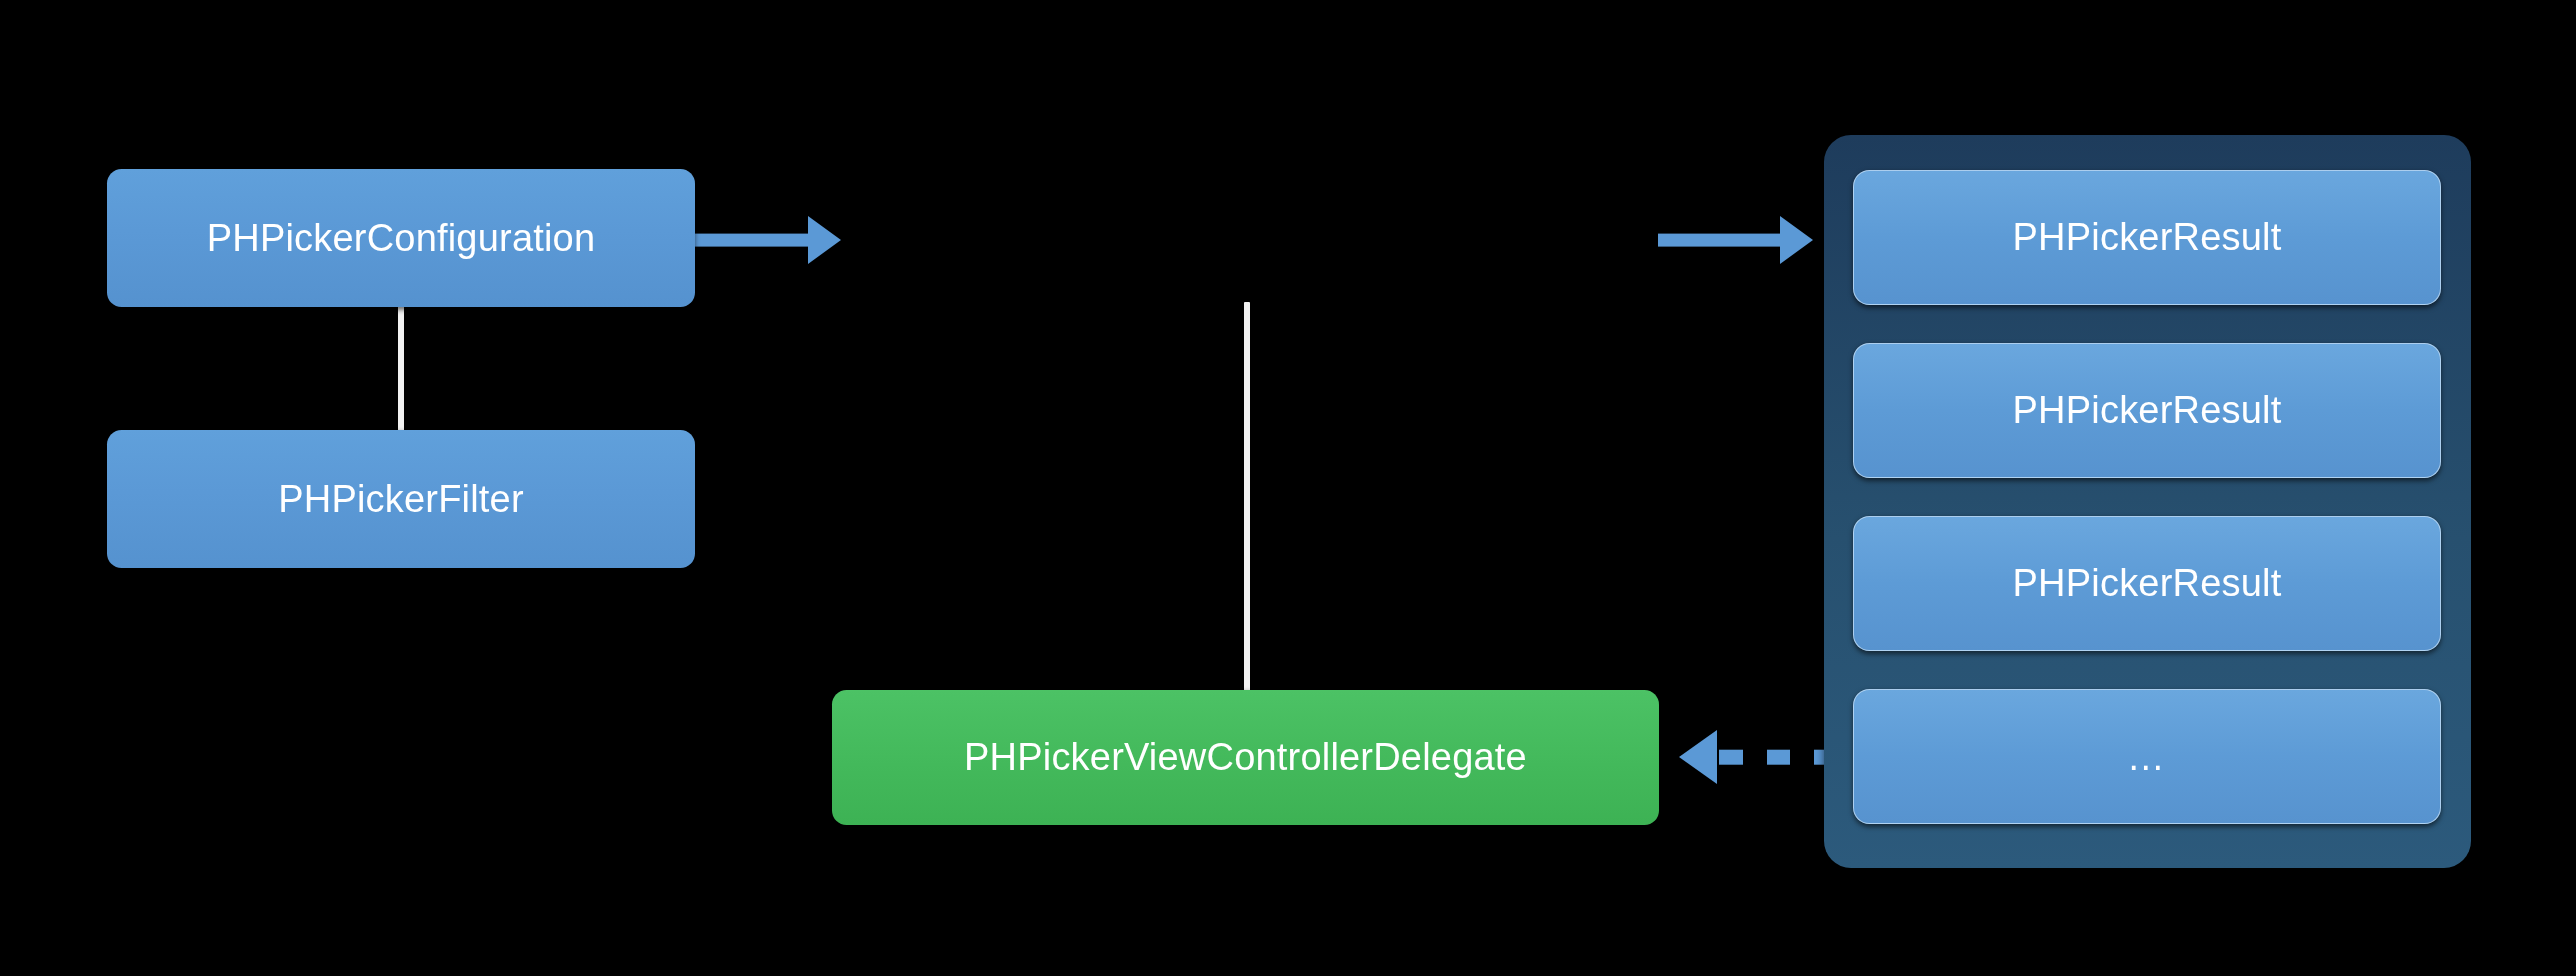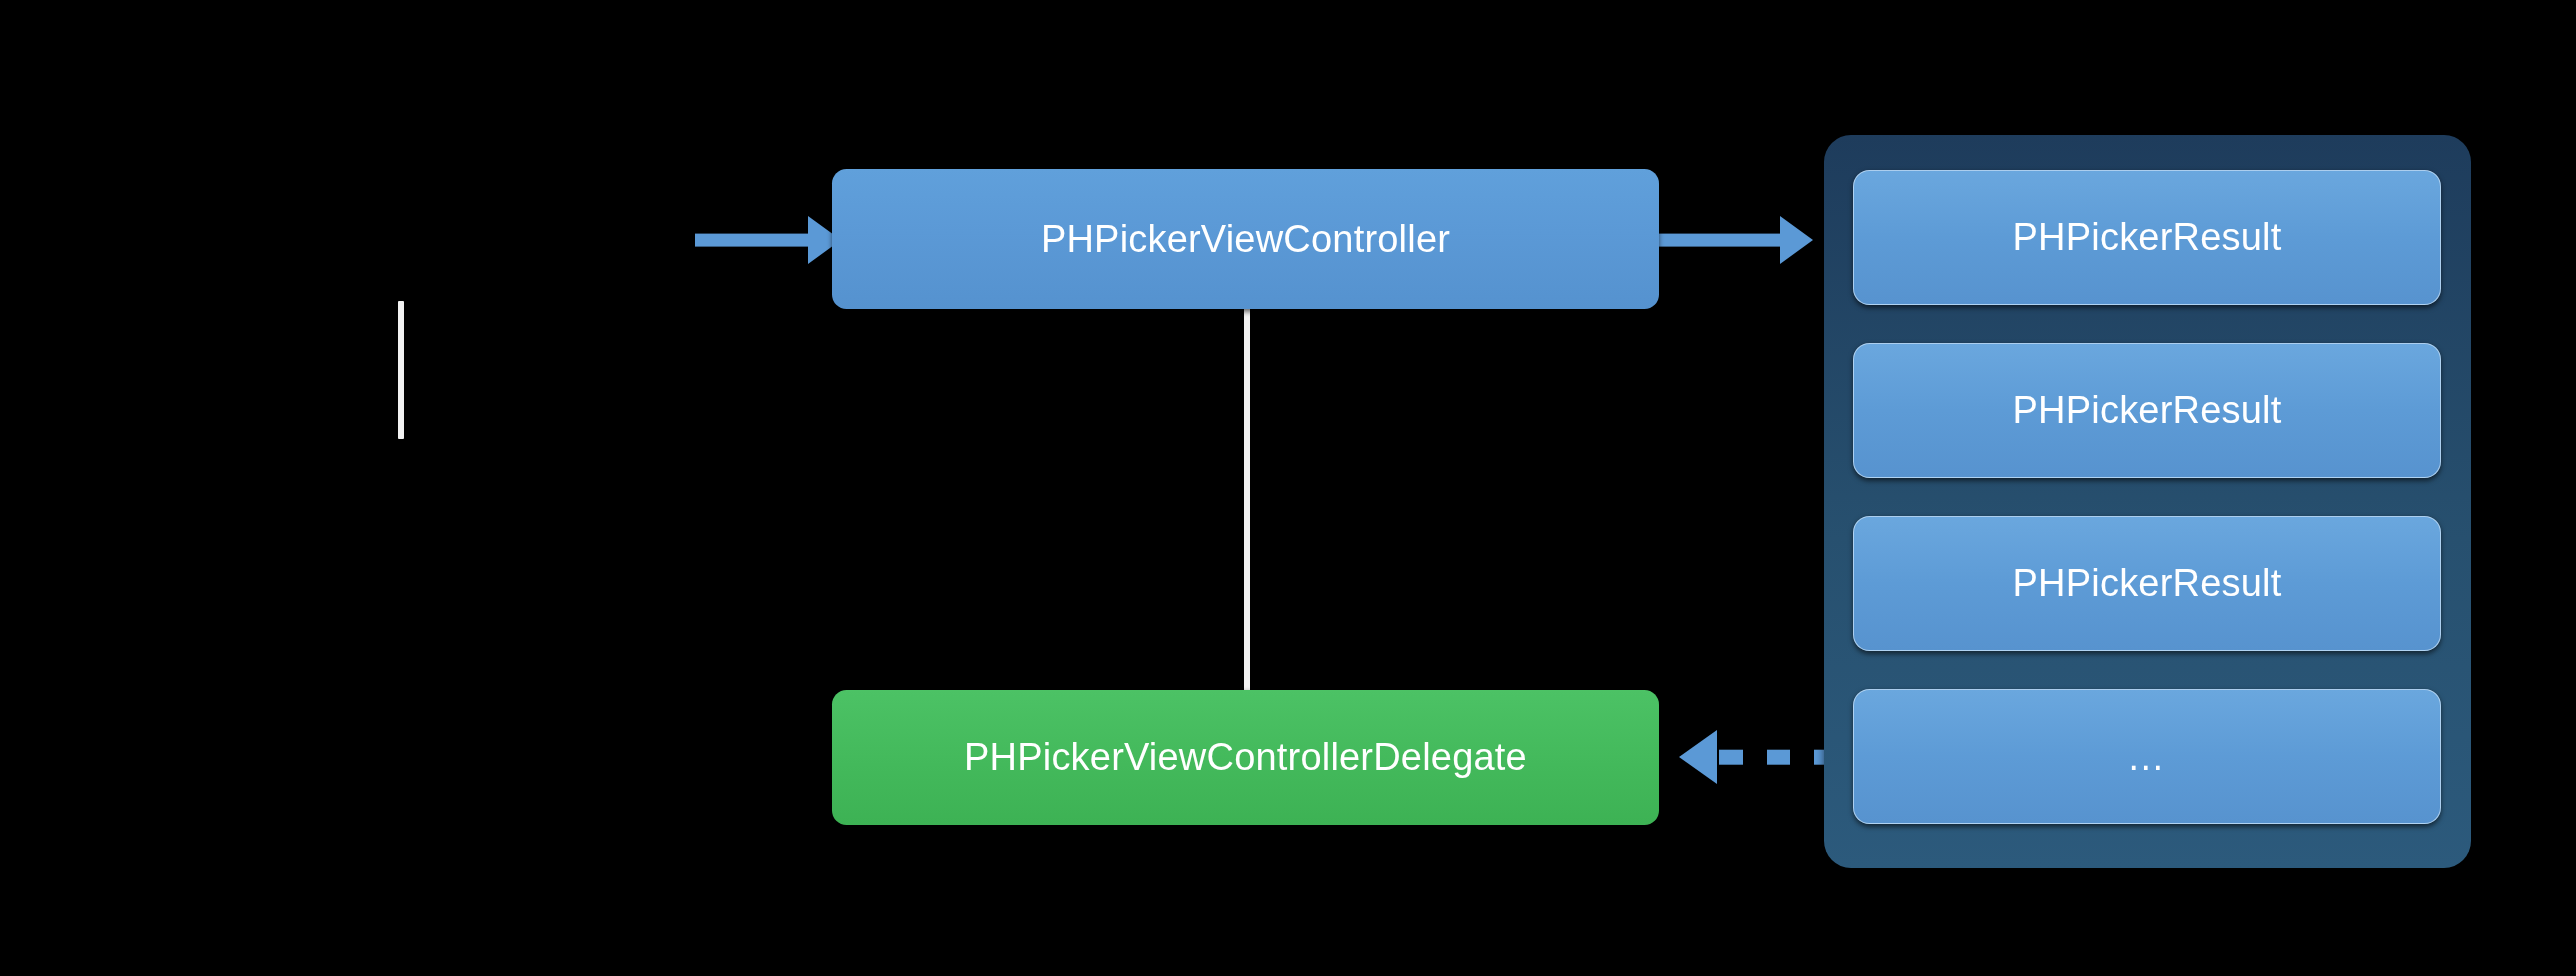--- a/index.html
+++ b/index.html
@@ -157,24 +157,27 @@
 
     <div class="node node-inner" style="left:29px; top:381px; width:588px; height:135px;">
       <span>PHPickerResult</span>
     </div>
 
     <div class="node node-inner" style="left:29px; top:554px; width:588px; height:135px;">
       <span class="ellipsis-dots">…</span>
     </div>
   </div>
 
+  <div class="node node-blue" style="left:107px; top:169px; width:588px; height:138px;">
+    <span>PHPickerConfiguration</span>
+  </div>
 
+  <div class="node node-blue" style="left:107px; top:430px; width:588px; height:138px;">
+    <span>PHPickerFilter</span>
+  </div>
 
-  <div class="node node-blue" style="left:832px; top:169px; width:827px; height:140px;">
-    <span>PHPickerViewController</span>
-  </div>
 
   <div class="node node-green" style="left:832px; top:690px; width:827px; height:135px;">
     <span>PHPickerViewControllerDelegate</span>
   </div>
 
 </div>
 
 
 </body></html>

